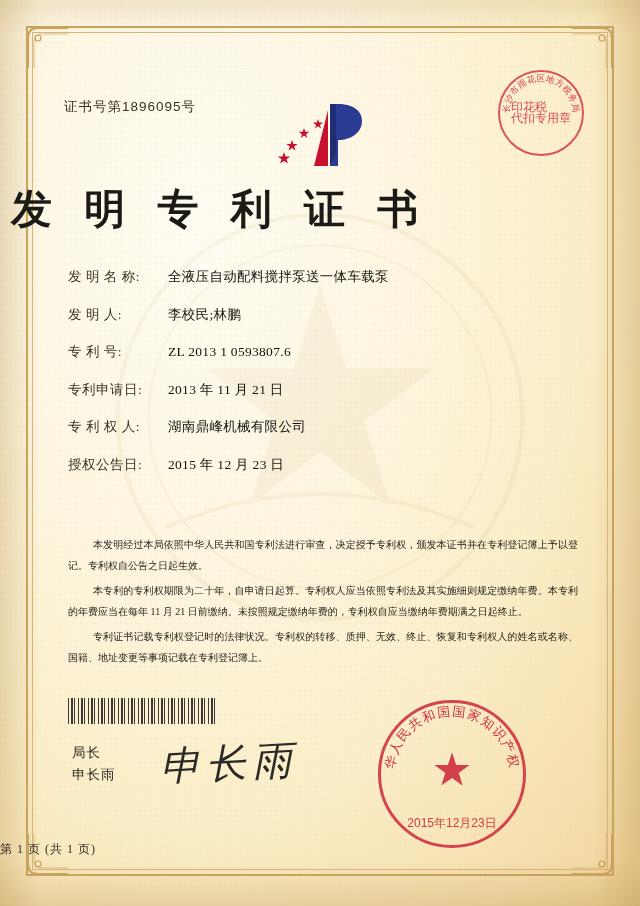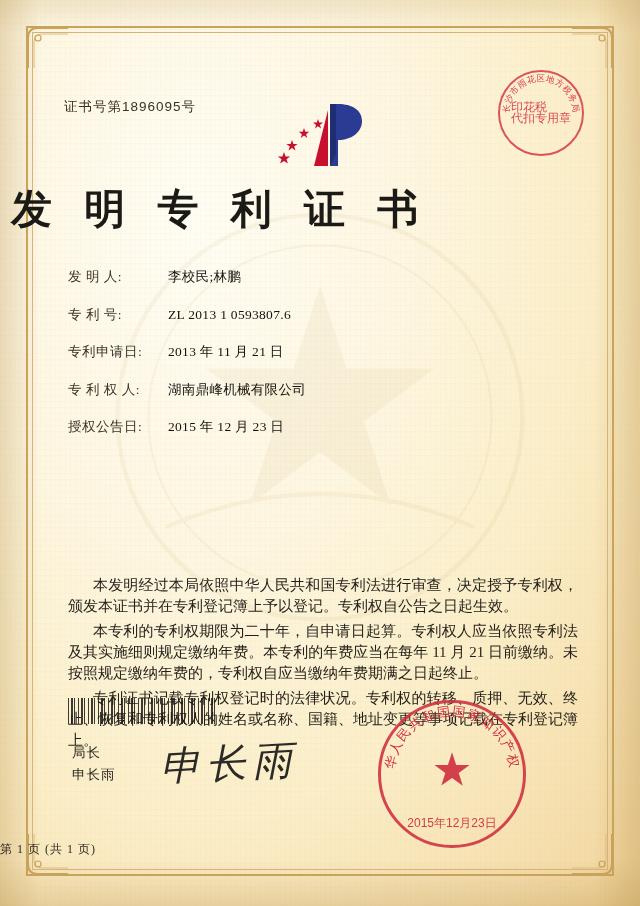--- a/index.html
+++ b/index.html
@@ -167,25 +167,24 @@
   .field-value {
     margin-left: 8px;
     color: #14120e;
     letter-spacing: 0.3px;
   }
 
   
   .body-text {
     position: absolute;
     left: 68px; right: 62px; top: 534px;
-    font-size: 15px;
+    font-size: 10px;
     line-height: 21px;
     color: #221f18;
     text-align: justify;
-    margin-top: 41px;
   }
   .body-text p {
     margin: 0 0 4px 0;
     text-indent: 25px;
   }
 
   
   .barcode {
     position: absolute;
     left: 68px; top: 698px;
@@ -342,20 +341,24 @@
     </svg>
     <div class="center-lines">
       <div>印花税</div>
       <div>代扣专用章</div>
     </div>
   </div>
 
   <div class="main-title">发 明 专 利 证 书</div>
 
   <div class="fields">
+    <div class="field-row">
+      <span class="field-label wide">发 明 名 称:</span>
+      <span class="field-value">全液压自动配料搅拌泵送一体车载泵</span>
+    </div>
     <div class="field-row">
       <span class="field-label wide">发 明 人:</span>
       <span class="field-value">李校民;林鹏</span>
     </div>
     <div class="field-row">
       <span class="field-label wide">专 利 号:</span>
       <span class="field-value">ZL 2013 1 0593807.6</span>
     </div>
     <div class="field-row">
       <span class="field-label wide">专利申请日:</span>

